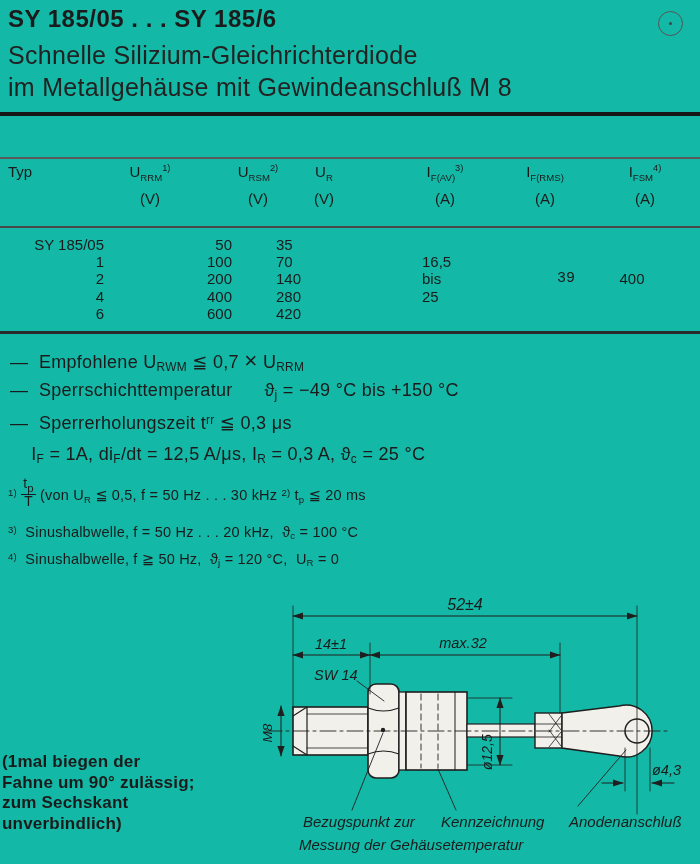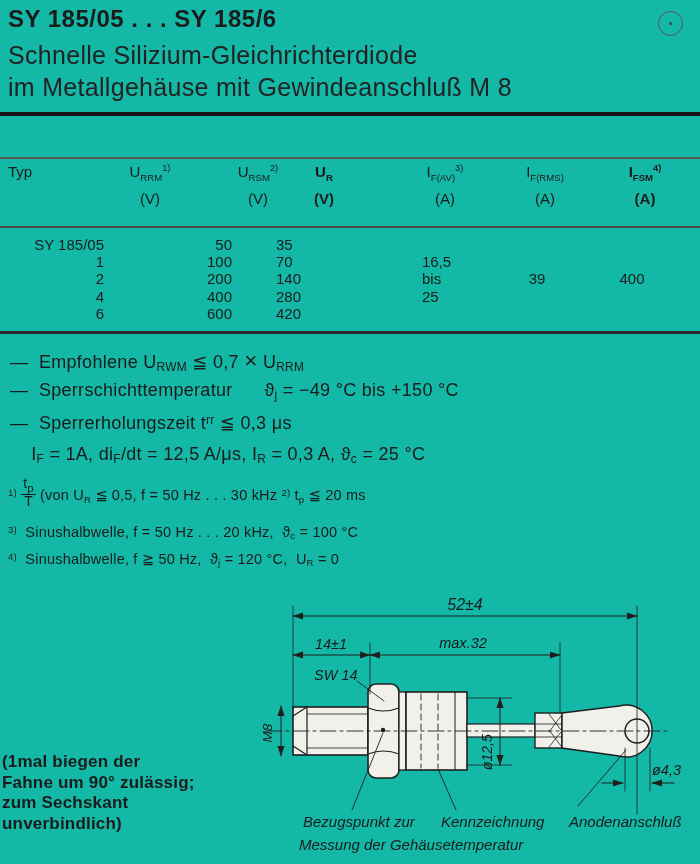--- a/index.html
+++ b/index.html
@@ -23,28 +23,28 @@
   .thead{top:163px;height:22px;font-size:15px;}
   .tunits{top:190px;height:20px;font-size:15px;}
   .tbody{top:236px;height:92px;font-size:15px;padding-left:25px;}
   .trow{position:absolute;left:0;right:0;height:17px;}
   .cell{position:absolute;white-space:pre;}
   .c-typ{left:8px;width:100px;text-align:left;}
   .c-typ-cell{left:8px;width:96px;text-align:right;}
   .hc{text-align:center;}
   .hc0{left:107px;width:86px;}
   .hc1{left:215px;width:86px;}
-  .hc2{left:281px;width:86px;font-weight:bold;}
+  .hc2{left:281px;width:86px;}
   .hc3{left:402px;width:86px;}
   .hc4{left:502px;width:86px;}
-  .hc5{left:602px;width:86px;font-weight:bold;}
+  .hc5{left:602px;width:86px;}
   .c-v1{left:156px;width:76px;text-align:right;}
   .c-v2{left:276px;width:76px;}
   .c-ifav{left:422px;width:76px;text-align:left;}
-  .c-ifrms{left:499px;width:76px;text-align:center;}
+  .c-ifrms{left:499px;width:76px;text-align:right;font-family:Liberation Mono, monospace;}
   .c-ifsm{left:594px;width:76px;text-align:center;}
   .thead sub{font-size:64%;}
   .thead sup{font-size:62%;}
   
   .notes{position:absolute;top:348px;left:10px;right:4px;font-size:18px;letter-spacing:.3px;}
   .note-line{height:32px;white-space:pre;}
   .notes .sub,.fns .sub{font-size:66%;vertical-align:-20%;}
   .notes .sup,.fns .sup{font-size:66%;vertical-align:38%;}
   .notes .big{font-size:125%;}
   .fns{position:absolute;top:477px;left:8px;right:4px;font-size:14.5px;letter-spacing:.2px;}

